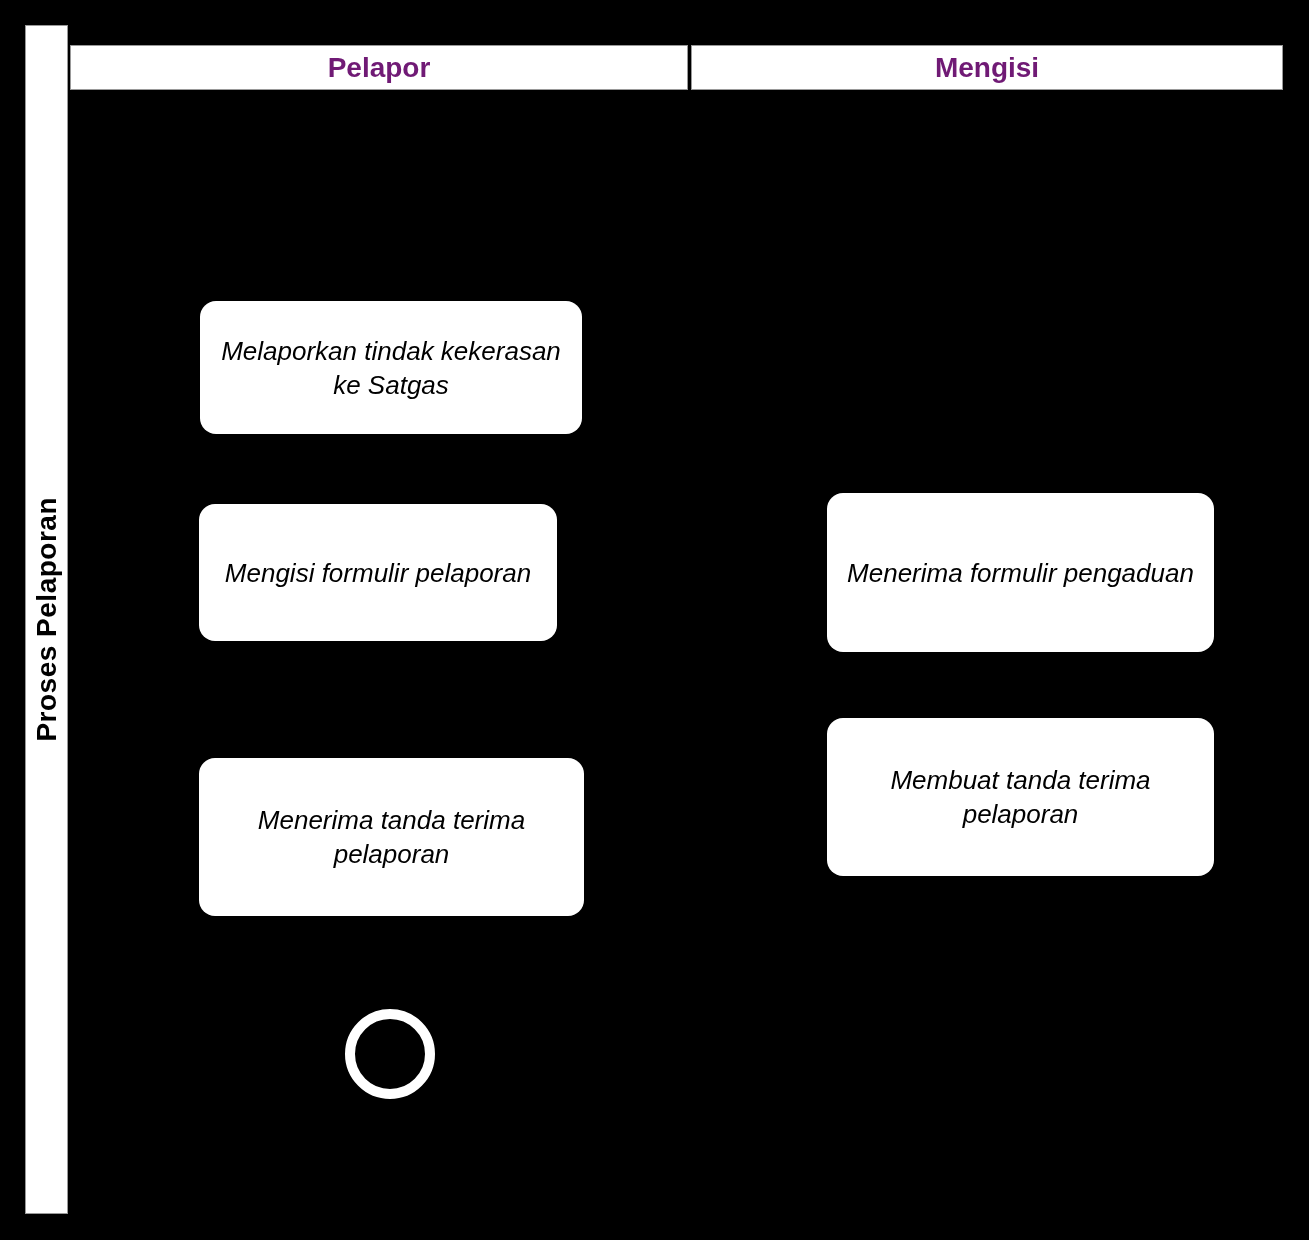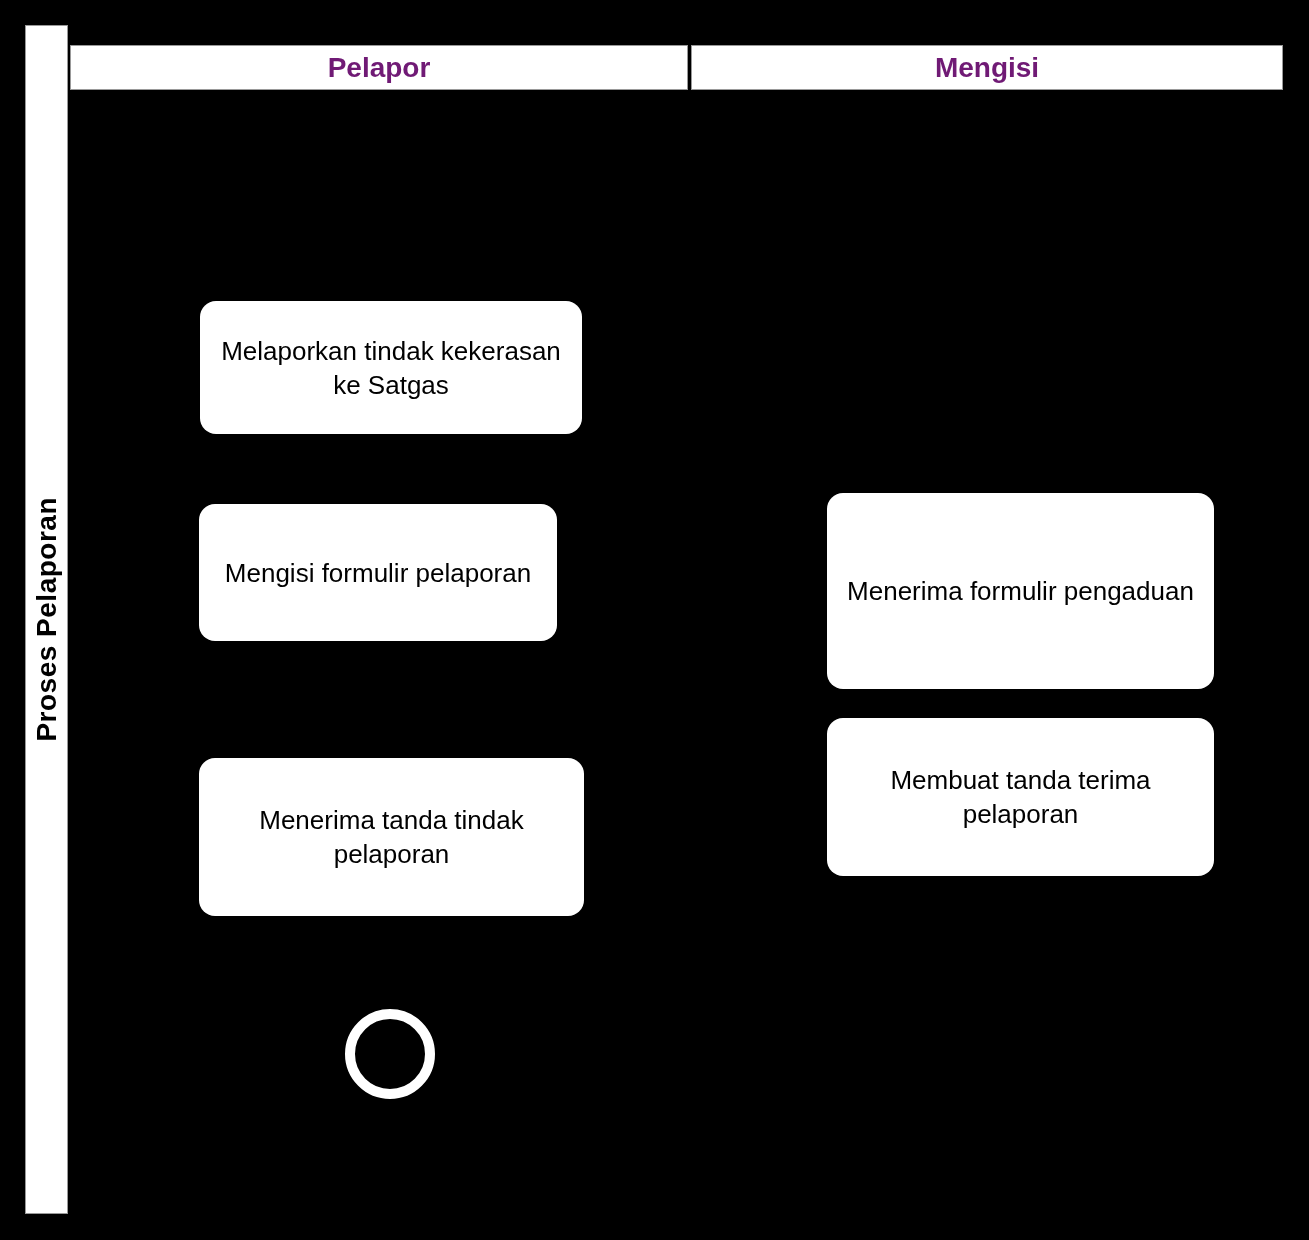--- a/index.html
+++ b/index.html
@@ -66,24 +66,25 @@
     border-radius: 16px;
     box-sizing: border-box;
     display: flex;
     align-items: center;
     justify-content: center;
     text-align: center;
     font-size: 26px;
     line-height: 34px;
     color: #000000;
     padding: 6px 10px;
+    font-style: italic;
   }
   .task.t-melaporkan        { left: 200px; top: 301px; width: 382px; height: 133px; }
   .task.t-mengisi           { left: 199px; top: 504px; width: 358px; height: 137px; }
-  .task.t-menerima-formulir { left: 827px; top: 493px; width: 387px; height: 196px; }
+  .task.t-menerima-formulir { left: 827px; top: 493px; width: 387px; height: 159px; }
   .task.t-menerima-tanda    { left: 199px; top: 758px; width: 385px; height: 158px; }
   .task.t-membuat-tanda     { left: 827px; top: 718px; width: 387px; height: 158px; }
 
   
   .end-event {
     position: absolute;
     left: 345px;
     top: 1009px;
     width: 70px;
     height: 70px;
@@ -104,19 +105,19 @@
   <div class="lane-header pelapor">Pelapor</div>
 
   <div class="lane-header satgas">Mengisi</div>
 
   <div class="task t-melaporkan">Melaporkan tindak kekerasan ke Satgas</div>
 
   <div class="task t-mengisi">Mengisi formulir pelaporan</div>
 
   <div class="task t-menerima-formulir">Menerima formulir pengaduan</div>
 
-  <div class="task t-menerima-tanda">Menerima tanda tindak pelaporan</div>
+  <div class="task t-menerima-tanda">Menerima tanda terima pelaporan</div>
 
   <div class="task t-membuat-tanda">Membuat tanda terima pelaporan</div>
 
   <div class="end-event"></div>
 
 </div>
 
 </body></html>

